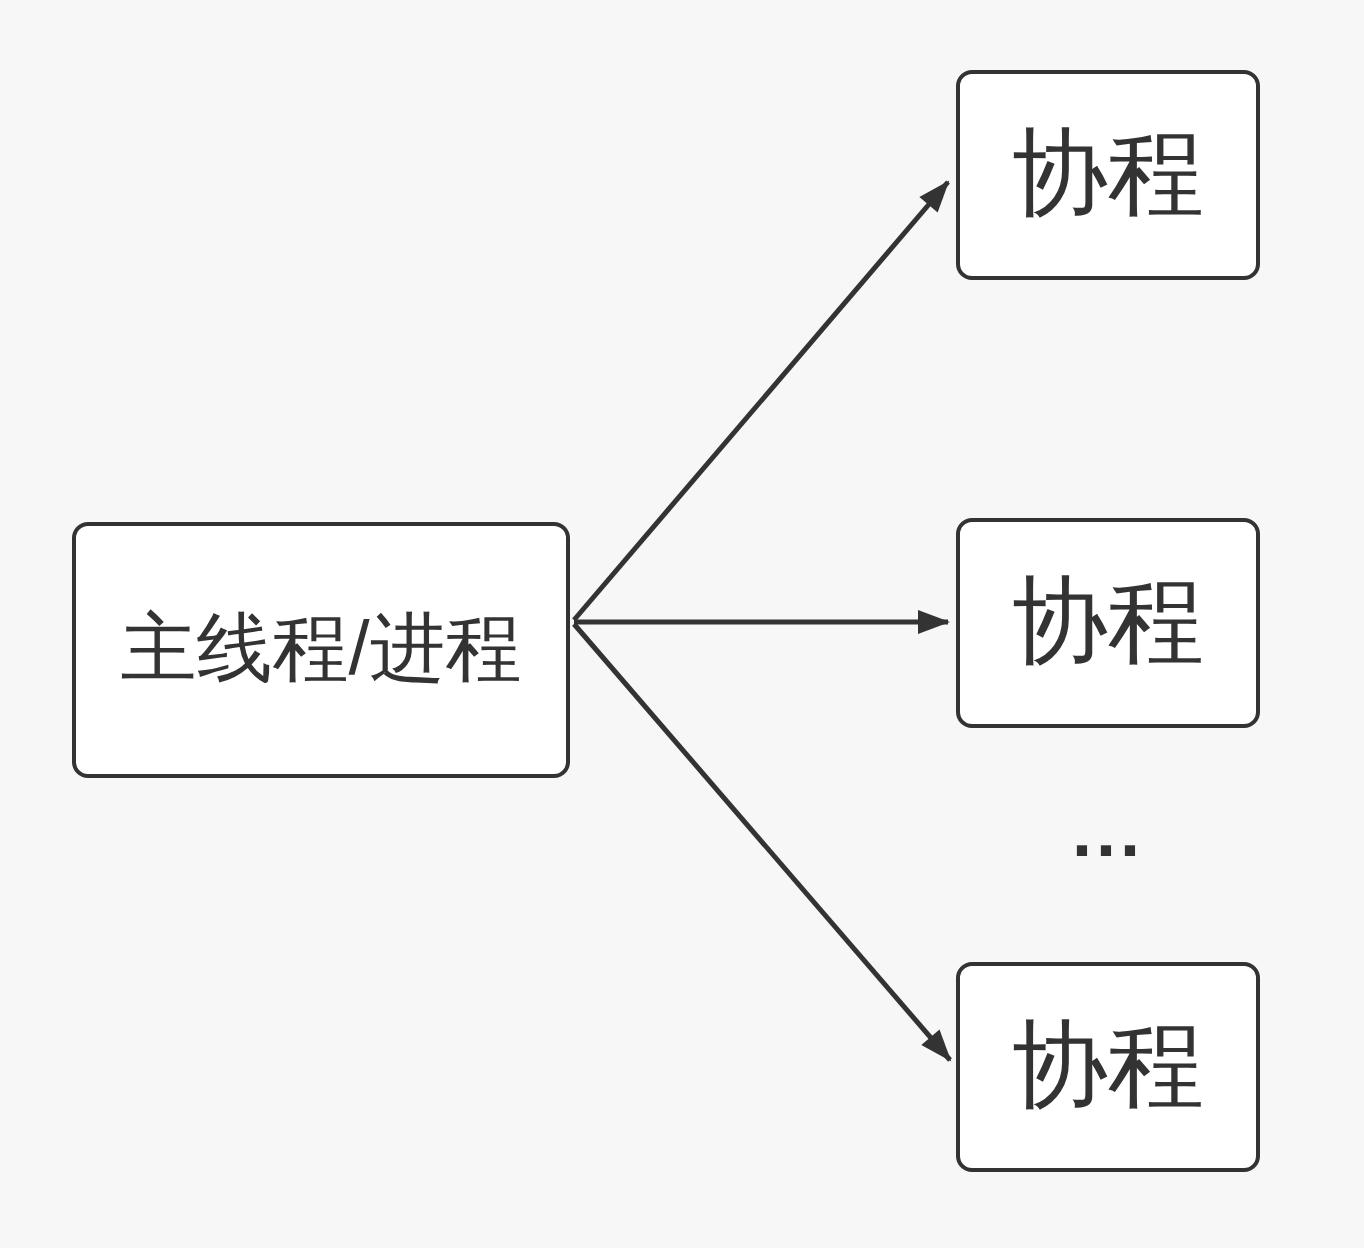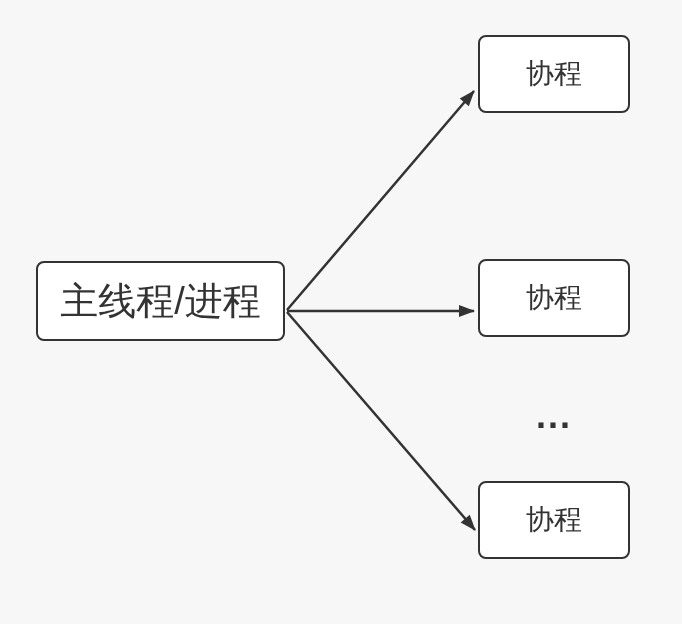--- a/index.html
+++ b/index.html
@@ -31,28 +31,28 @@
     align-items: center;
     justify-content: center;
     color: #333333;
     text-align: center;
     line-height: 1;
   }
   .node-main {
     left: 36px;
     top: 261px;
     width: 249px;
-    height: 80px;
+    height: 128px;
     font-size: 38px;
   }
   .node-coroutine {
     left: 478px;
     width: 152px;
-    height: 78px;
-    font-size: 28px;
+    height: 105px;
+    font-size: 48px;
   }
   .node-co-top    { top: 35px;  }
   .node-co-middle { top: 259px; }
   .node-co-bottom { top: 481px; }
   .ellipsis {
     position: absolute;
     left: 478px;
     top: 396px;
     width: 152px;
     height: 40px;

